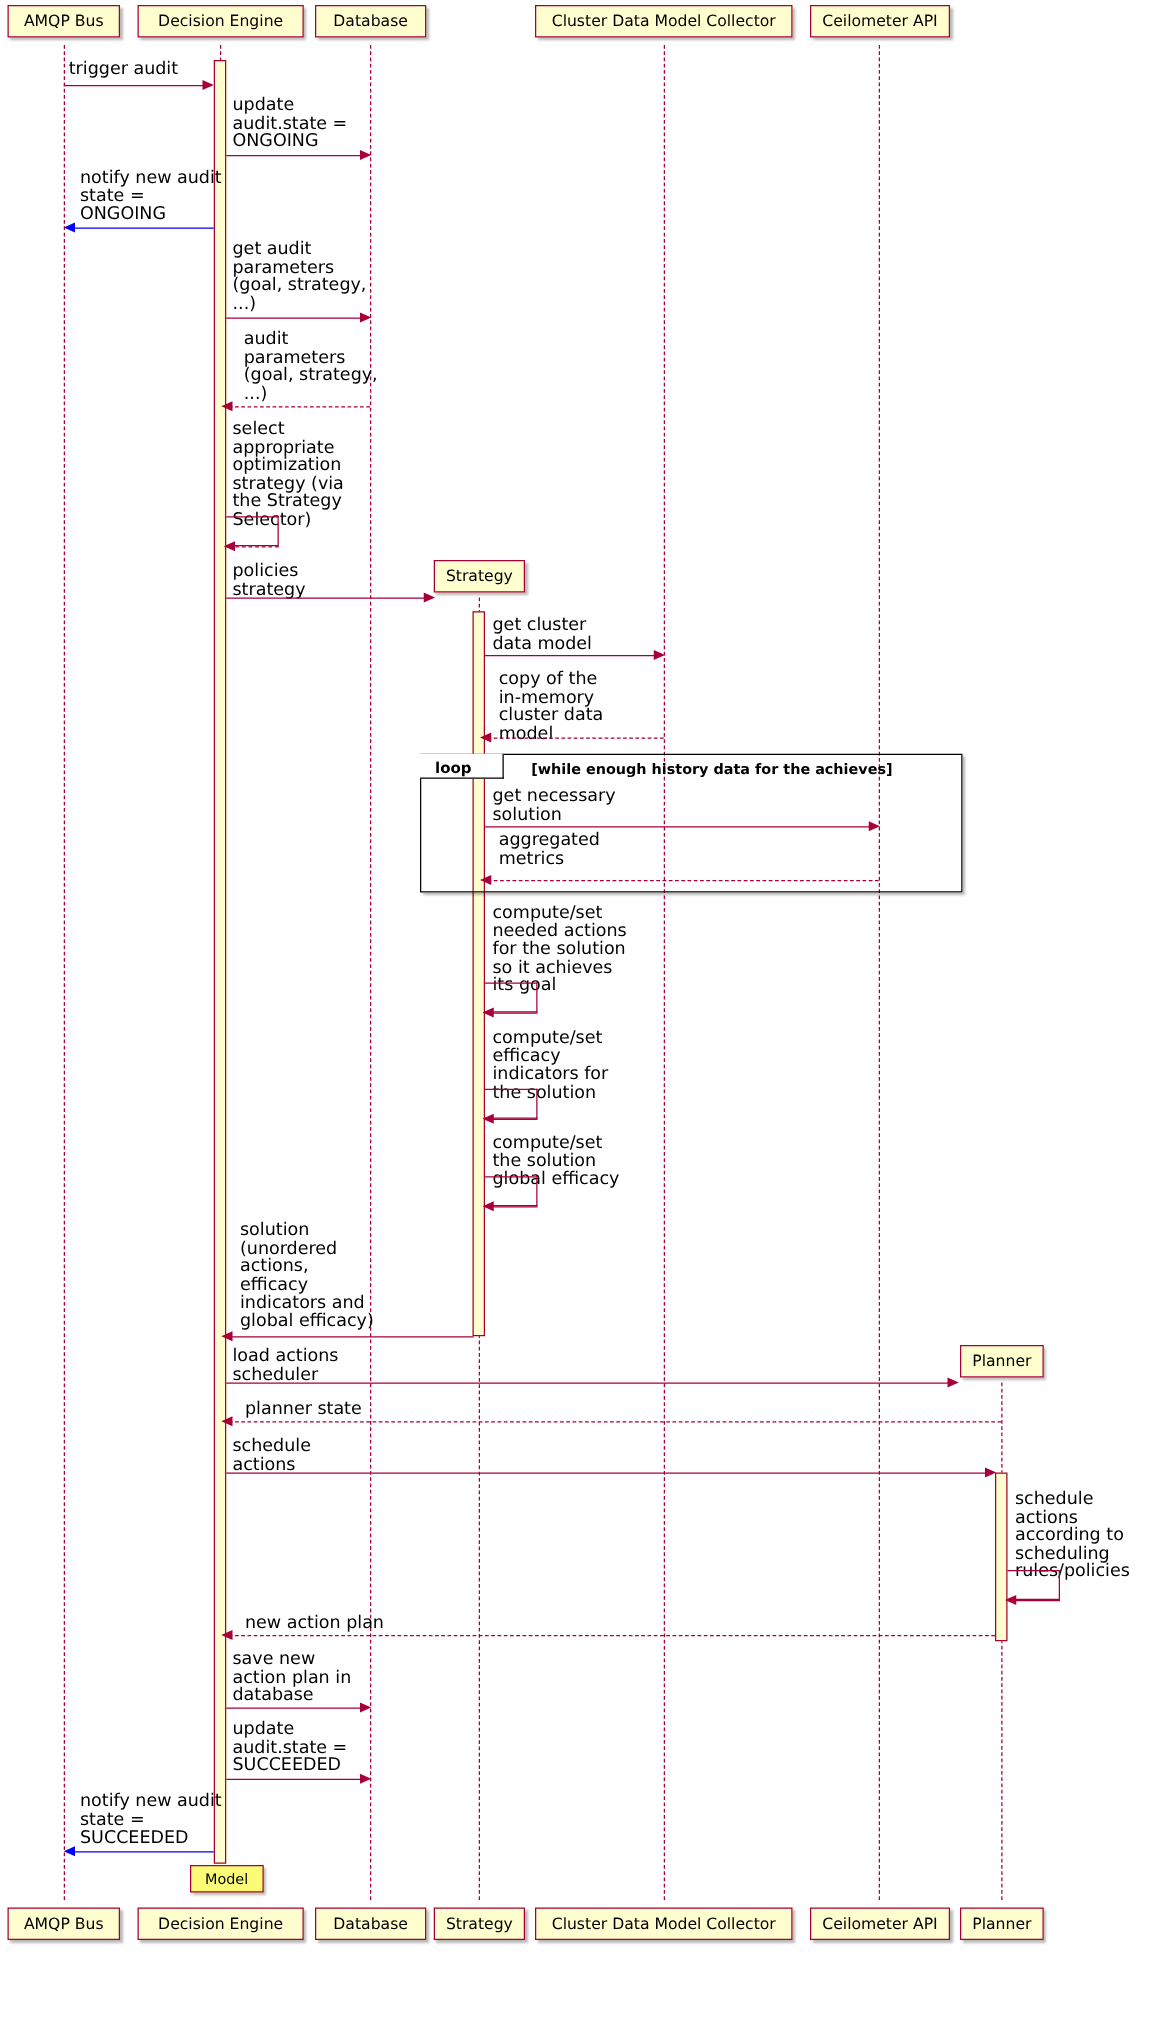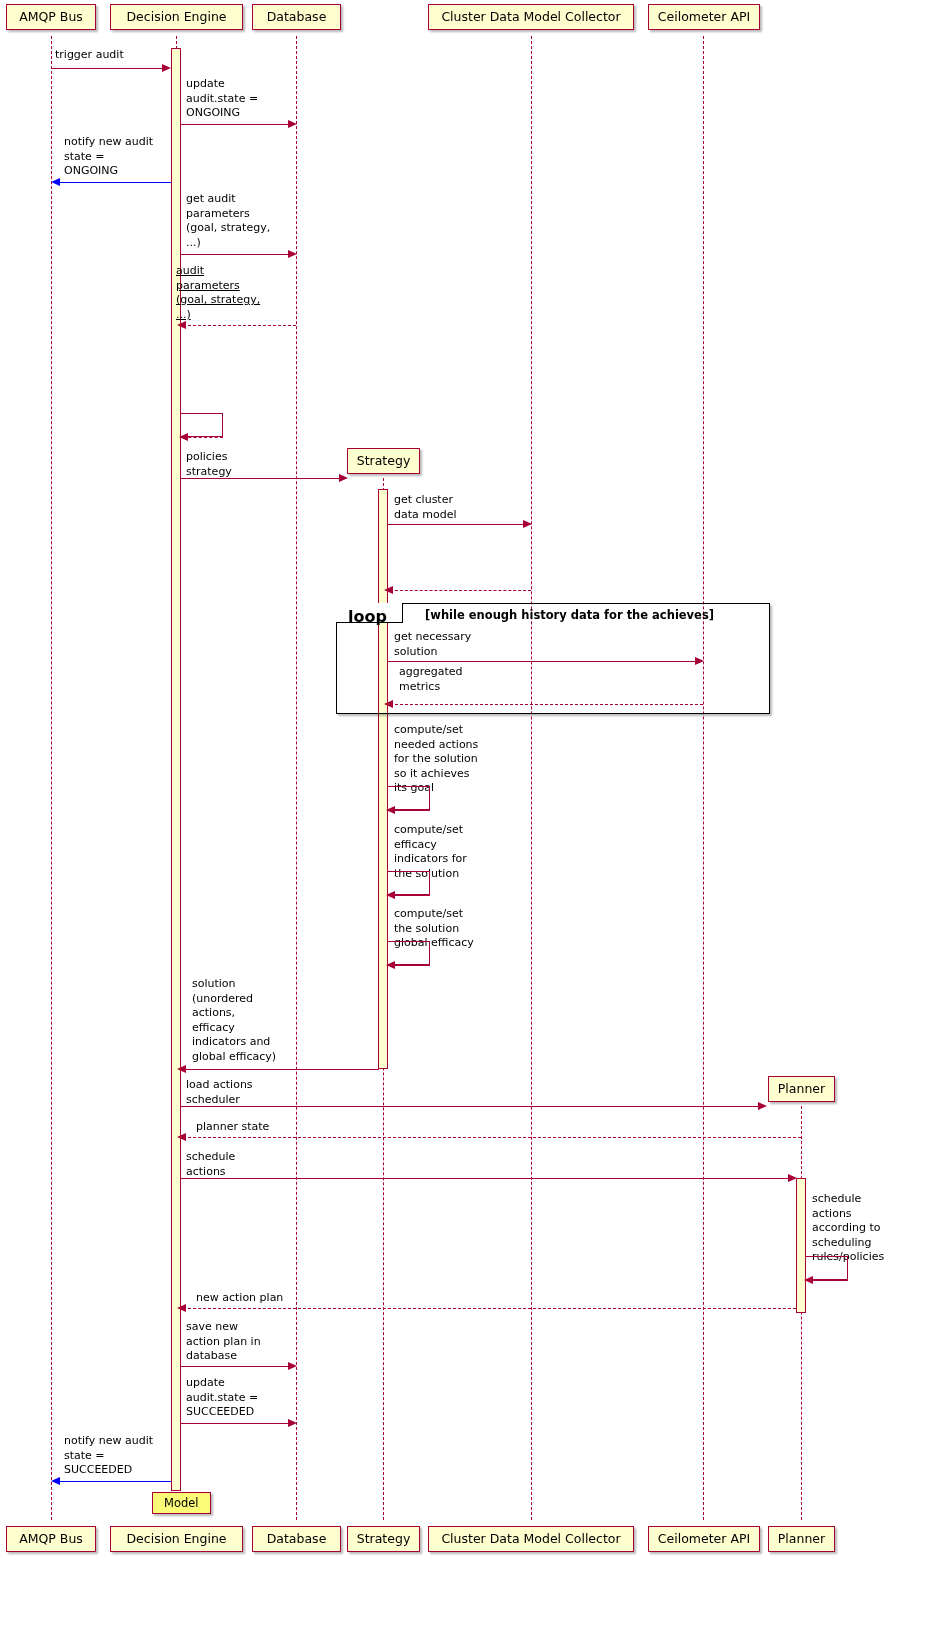--- a/index.html
+++ b/index.html
@@ -4,35 +4,35 @@
 <style>
   html,body{margin:0;padding:0;background:#fff;}
   body{width:938px;height:1626px;font-family:"DejaVu Sans",sans-serif;}
   #diagram{position:relative;width:938px;height:1626px;overflow:hidden;}
   .lifeline{position:absolute;width:0;border-left:1px dashed #A80036;}
   .participant{position:absolute;background:#FEFECE;border:1px solid #A80036;
     box-shadow:2px 2px 2px rgba(0,0,0,0.28);
     font-size:12.5px;color:#000;text-align:center;
     padding:4px 7px 5px 7px;white-space:nowrap;box-sizing:border-box;}
   .activation{position:absolute;background:#FEFECE;border:1px solid #A80036;width:10px;box-sizing:border-box;}
-  .msglabel{position:absolute;font-size:11px;color:#000;line-height:14.6px;white-space:pre-line;}
+  .msglabel{position:absolute;font-size:14px;color:#000;line-height:14.6px;white-space:pre-line;}
   .arrowline{position:absolute;height:0;border-top:1px solid #A80036;}
   .arrowline.dashed{border-top:1px dashed #A80036;}
   .arrowline.blue{border-top:1px solid #0000FF;}
   .arrowhead{position:absolute;width:0;height:0;}
   .ah-right{border-top:4px solid transparent;border-bottom:4px solid transparent;border-left:9px solid #A80036;}
   .ah-left{border-top:4px solid transparent;border-bottom:4px solid transparent;border-right:9px solid #A80036;}
   .ah-left-blue{border-top:4px solid transparent;border-bottom:4px solid transparent;border-right:9px solid #0000FF;}
   .selfbox{position:absolute;border:1px solid #A80036;border-left:none;box-sizing:border-box;}
   .loopbox{position:absolute;border:1px solid #000;background:transparent;
     box-shadow:2px 2px 2px rgba(0,0,0,0.28);box-sizing:border-box;}
   .looptab{position:absolute;border-right:1px solid #000;border-bottom:1px solid #000;
     box-sizing:border-box;background:#fff;}
   .looptab:after{content:"";position:absolute;}
-  .looplabel{position:absolute;font-size:16px;font-weight:bold;color:#000;}
+  .looplabel{position:absolute;font-size:12px;font-weight:bold;color:#000;}
   .loopcond{position:absolute;font-size:11.5px;font-weight:bold;color:#000;}
   .endnote{position:absolute;background:#FBFB77;border:1px solid #A80036;
     font-size:11.5px;color:#000;text-align:center;padding:3px 11px;
     box-shadow:2px 2px 2px rgba(0,0,0,0.28);}
   .endnote:before,.endnote:after{content:"";position:absolute;top:-1px;width:0;height:0;}
 </style>
 </head>
 <body>
 
 <div id="diagram">
@@ -74,41 +74,51 @@
   <div class="arrowline blue" style="left:58px;top:182px;width:113px;"></div>
   <div class="arrowhead ah-left-blue" style="left:51px;top:178px;"></div>
 
   <div class="msglabel" style="left:186px;top:192px;width:120px;">get audit
 parameters
 (goal, strategy,
 ...)</div>
   <div class="arrowline" style="left:181px;top:254px;width:113px;"></div>
   <div class="arrowhead ah-right" style="left:288px;top:250px;"></div>
 
-  <div class="msglabel" style="left:176px;top:264px;width:120px;text-decoration:underline;">audit
+  <div class="msglabel" style="left:195px;top:264px;width:120px;">audit
 parameters
 (goal, strategy,
 ...)</div>
   <div class="arrowline dashed" style="left:183px;top:325px;width:113px;"></div>
   <div class="arrowhead ah-left" style="left:177px;top:321px;"></div>
 
+  <div class="msglabel" style="left:186px;top:336px;width:120px;">select
+appropriate
+optimization
+strategy (via
+the Strategy
+Selector)</div>
   <div class="selfbox" style="left:181px;top:413px;width:42px;height:24px;"></div>
   <div class="arrowline dashed" style="left:183px;top:437px;width:40px;"></div>
   <div class="arrowhead ah-left" style="left:179px;top:433px;"></div>
 
   <div class="msglabel" style="left:186px;top:450px;width:120px;">policies
 strategy</div>
   <div class="arrowline" style="left:181px;top:478px;width:165px;"></div>
   <div class="arrowhead ah-right" style="left:339px;top:474px;"></div>
 
   <div class="msglabel" style="left:394px;top:493px;width:140px;">get cluster
 data model</div>
   <div class="arrowline" style="left:388px;top:524px;width:141px;"></div>
   <div class="arrowhead ah-right" style="left:523px;top:520px;"></div>
 
+  <div class="msglabel" style="left:399px;top:536px;width:140px;">copy of the
+in-memory
+cluster data
+model</div>
   <div class="arrowline dashed" style="left:390px;top:590px;width:141px;"></div>
   <div class="arrowhead ah-left" style="left:384px;top:586px;"></div>
 
   <div class="loopbox" style="left:336px;top:603px;width:434px;height:111px;"></div>
   <div class="looptab" style="left:336px;top:603px;width:67px;height:20px;"></div>
   <div class="looplabel" style="left:348px;top:607px;">loop</div>
   <div class="loopcond" style="left:425px;top:608px;">[while enough history data for the achieves]</div>
 
   <div class="msglabel" style="left:394px;top:630px;width:150px;">get necessary
 solution</div>

